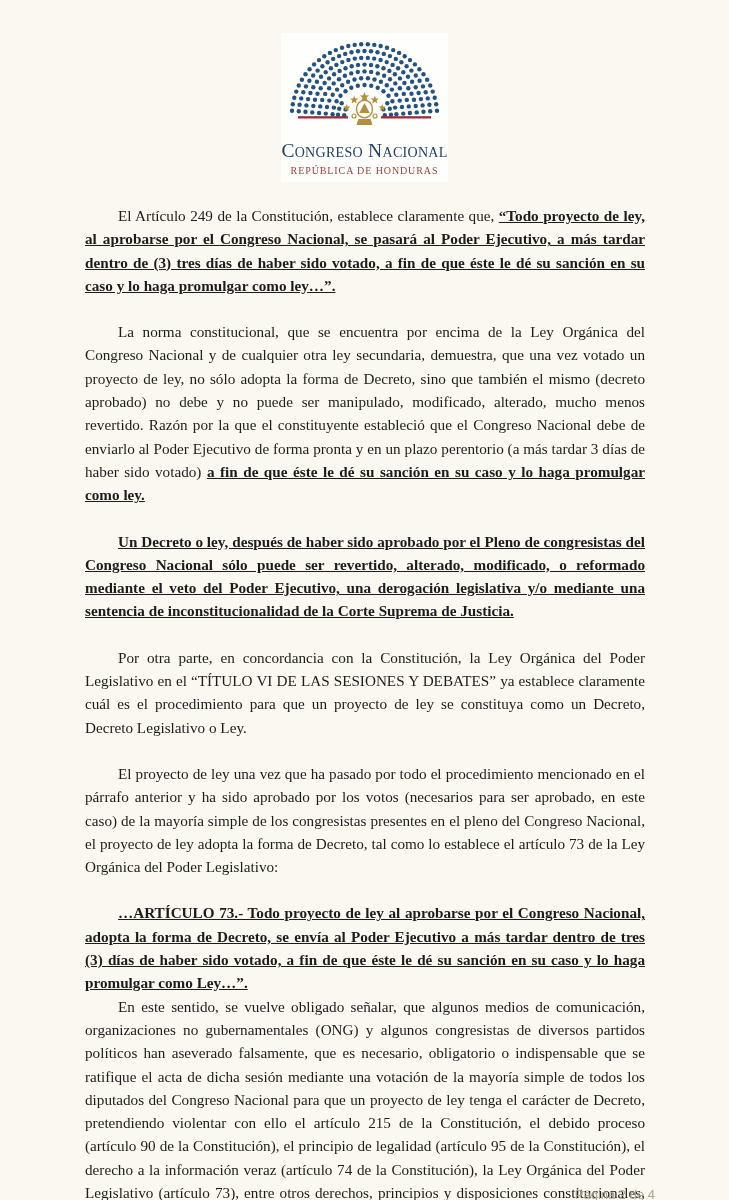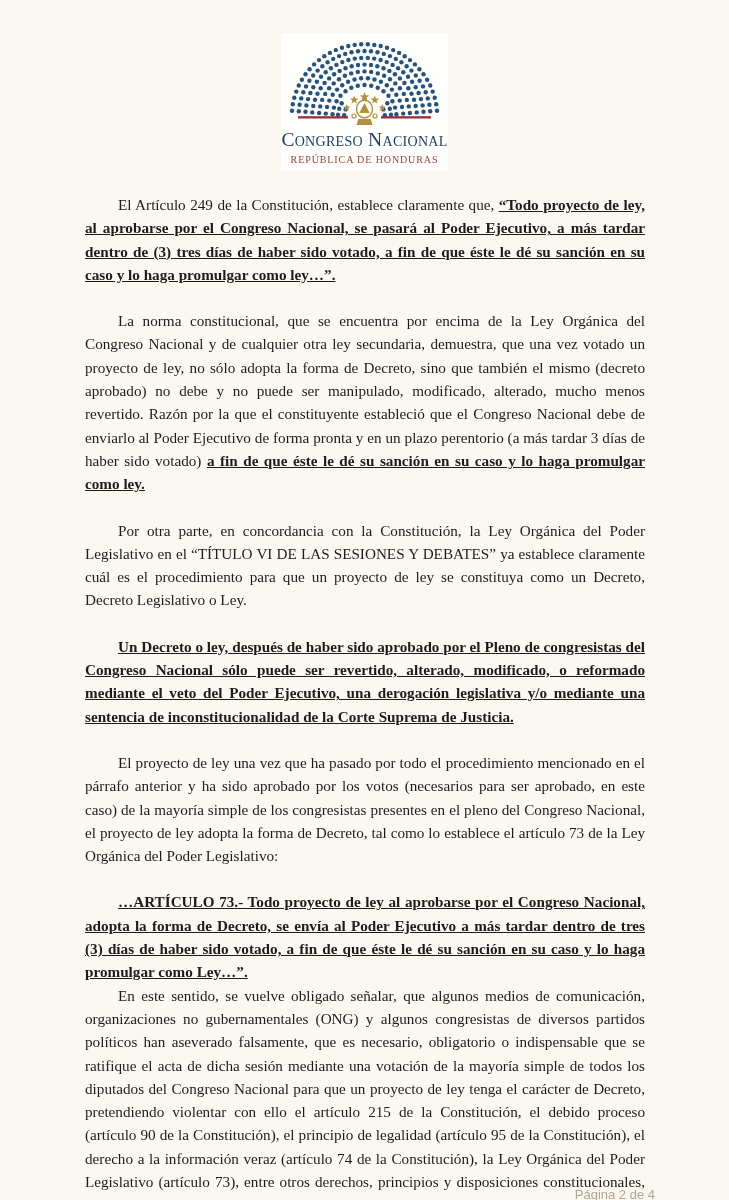--- a/index.html
+++ b/index.html
@@ -18,21 +18,21 @@
     background:#FEFEFC;
     text-align:center;
     padding:5px 0 6px;
   }
   .logo svg{display:block;margin:0 auto;}
   .logo-title{
     font-variant:small-caps;
     font-size:19.5px;
     letter-spacing:.3px;
     line-height:22px;
-    margin-top:3px;
+    margin-top:14px;
     white-space:nowrap;
   }
   .logo-subtitle{
     font-size:10px;
     letter-spacing:.9px;
     margin-top:3px;
     white-space:nowrap;
   }
   
   .content{
@@ -259,22 +259,22 @@
         <circle cx="94" cy="78" r="2" fill="none" stroke="#B28F3E" stroke-width="1.2"></circle>
         <polygon points="77.3,81 89.7,81 91.5,87 75.5,87" fill="#B28F3E"></polygon>
       </svg>
     <div class="logo-title" style="color: rgb(30, 62, 102);">Congreso Nacional</div>
     <div class="logo-subtitle" style="color: rgb(156, 63, 53);">REPÚBLICA DE HONDURAS</div>
   </header>
 
   <main class="content" id="paragraphs" style="color: rgb(28, 28, 28);">
       <p class="paragraph"><span>El Artículo 249 de la Constitución, establece claramente que, </span><b>“Todo proyecto de ley, al aprobarse por el Congreso Nacional, se pasará al Poder Ejecutivo, a más tardar dentro de (3) tres días de haber sido votado, a fin de que éste le dé su sanción en su caso y lo haga promulgar como ley…”.</b></p>
       <p class="paragraph"><span>La norma constitucional, que se encuentra por encima de la Ley Orgánica del Congreso Nacional y de cualquier otra ley secundaria, demuestra, que una vez votado un proyecto de ley, no sólo adopta la forma de Decreto, sino que también el mismo (decreto aprobado) no debe y no puede ser manipulado, modificado, alterado, mucho menos revertido. Razón por la que el constituyente estableció que el Congreso Nacional debe de enviarlo al Poder Ejecutivo de forma pronta y en un plazo perentorio (a más tardar 3 días de haber sido votado) </span><b>a fin de que éste le dé su sanción en su caso y lo haga promulgar como ley.</b></p>
+      <p class="paragraph"><b>Un Decreto o ley, después de haber sido aprobado por el Pleno de congresistas del Congreso Nacional sólo puede ser revertido, alterado, modificado, o reformado mediante el veto del Poder Ejecutivo, una derogación legislativa y/o mediante una sentencia de inconstitucionalidad de la Corte Suprema de Justicia.</b></p>
       <p class="paragraph"><span>Por otra parte, en concordancia con la Constitución, la Ley Orgánica del Poder Legislativo en el “TÍTULO VI DE LAS SESIONES Y DEBATES” ya establece claramente cuál es el procedimiento para que un proyecto de ley se constituya como un Decreto, Decreto Legislativo o Ley.</span></p>
-      <p class="paragraph"><b>Un Decreto o ley, después de haber sido aprobado por el Pleno de congresistas del Congreso Nacional sólo puede ser revertido, alterado, modificado, o reformado mediante el veto del Poder Ejecutivo, una derogación legislativa y/o mediante una sentencia de inconstitucionalidad de la Corte Suprema de Justicia.</b></p>
       <p class="paragraph"><span>El proyecto de ley una vez que ha pasado por todo el procedimiento mencionado en el párrafo anterior y ha sido aprobado por los votos (necesarios para ser aprobado, en este caso) de la mayoría simple de los congresistas presentes en el pleno del Congreso Nacional, el proyecto de ley adopta la forma de Decreto, tal como lo establece el artículo 73 de la Ley Orgánica del Poder Legislativo:</span></p>
       <p class="paragraph tight"><b>…ARTÍCULO 73.- Todo proyecto de ley al aprobarse por el Congreso Nacional, adopta la forma de Decreto, se envía al Poder Ejecutivo a más tardar dentro de tres (3) días de haber sido votado, a fin de que éste le dé su sanción en su caso y lo haga promulgar como Ley…”.</b></p>
       <p class="paragraph tight"><span>En este sentido, se vuelve obligado señalar, que algunos medios de comunicación, organizaciones no gubernamentales (ONG) y algunos congresistas de diversos partidos políticos han aseverado falsamente, que es necesario, obligatorio o indispensable que se ratifique el acta de dicha sesión mediante una votación de la mayoría simple de todos los diputados del Congreso Nacional para que un proyecto de ley tenga el carácter de Decreto, pretendiendo violentar con ello el artículo 215 de la Constitución, el debido proceso (artículo 90 de la Constitución), el principio de legalidad (artículo 95 de la Constitución), el derecho a la información veraz (artículo 74 de la Constitución), la Ley Orgánica del Poder Legislativo (artículo 73),  entre otros derechos, principios y disposiciones constitucionales, distorsionando la opinión pública para tratar de revertir la votación que aprobó un proyecto de ley en</span></p>
     </main>
 
   <footer class="footer" style="color: rgb(175, 165, 145);">
     <span>Página 2 de 4</span>
   </footer>
 
 </div>

